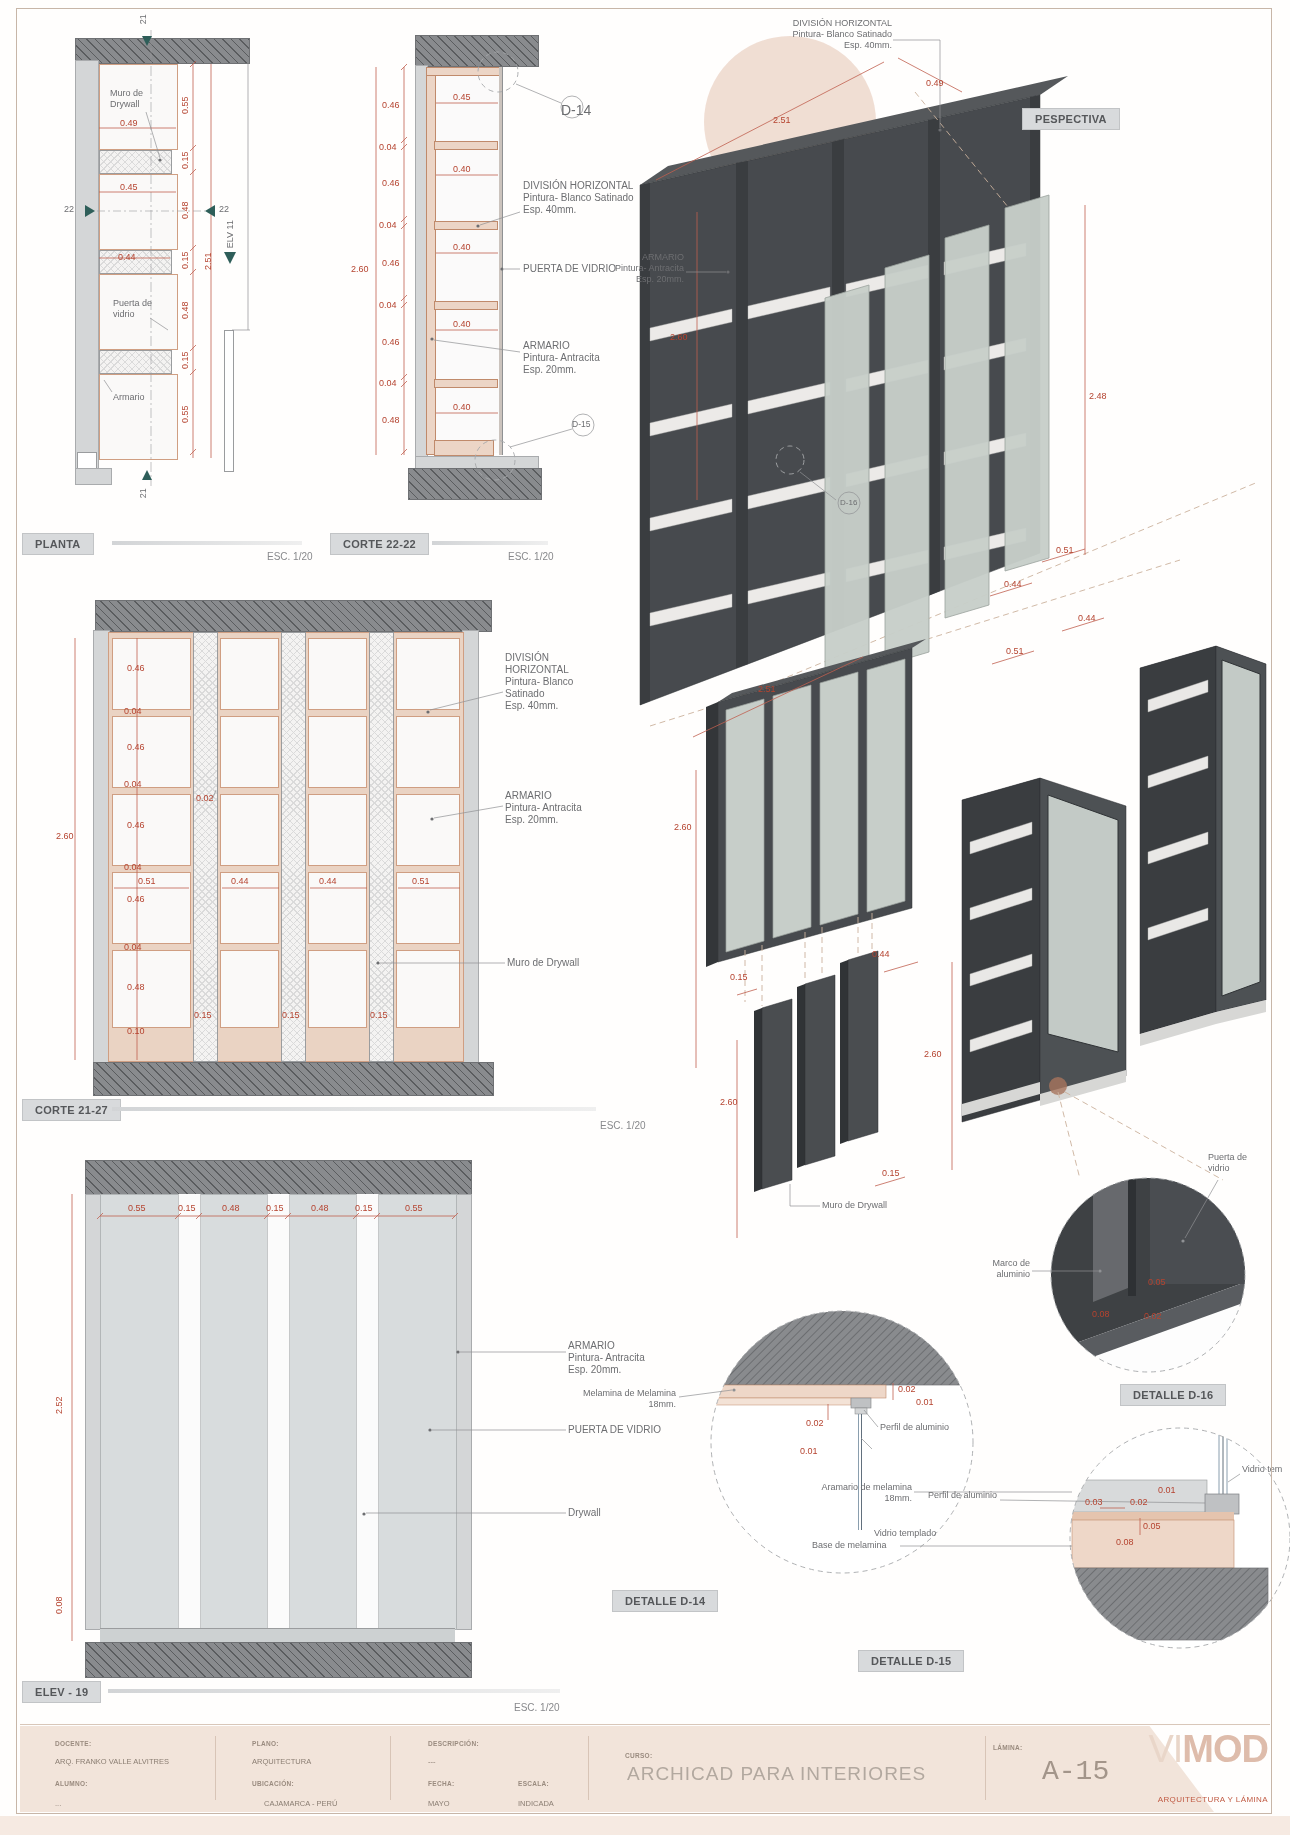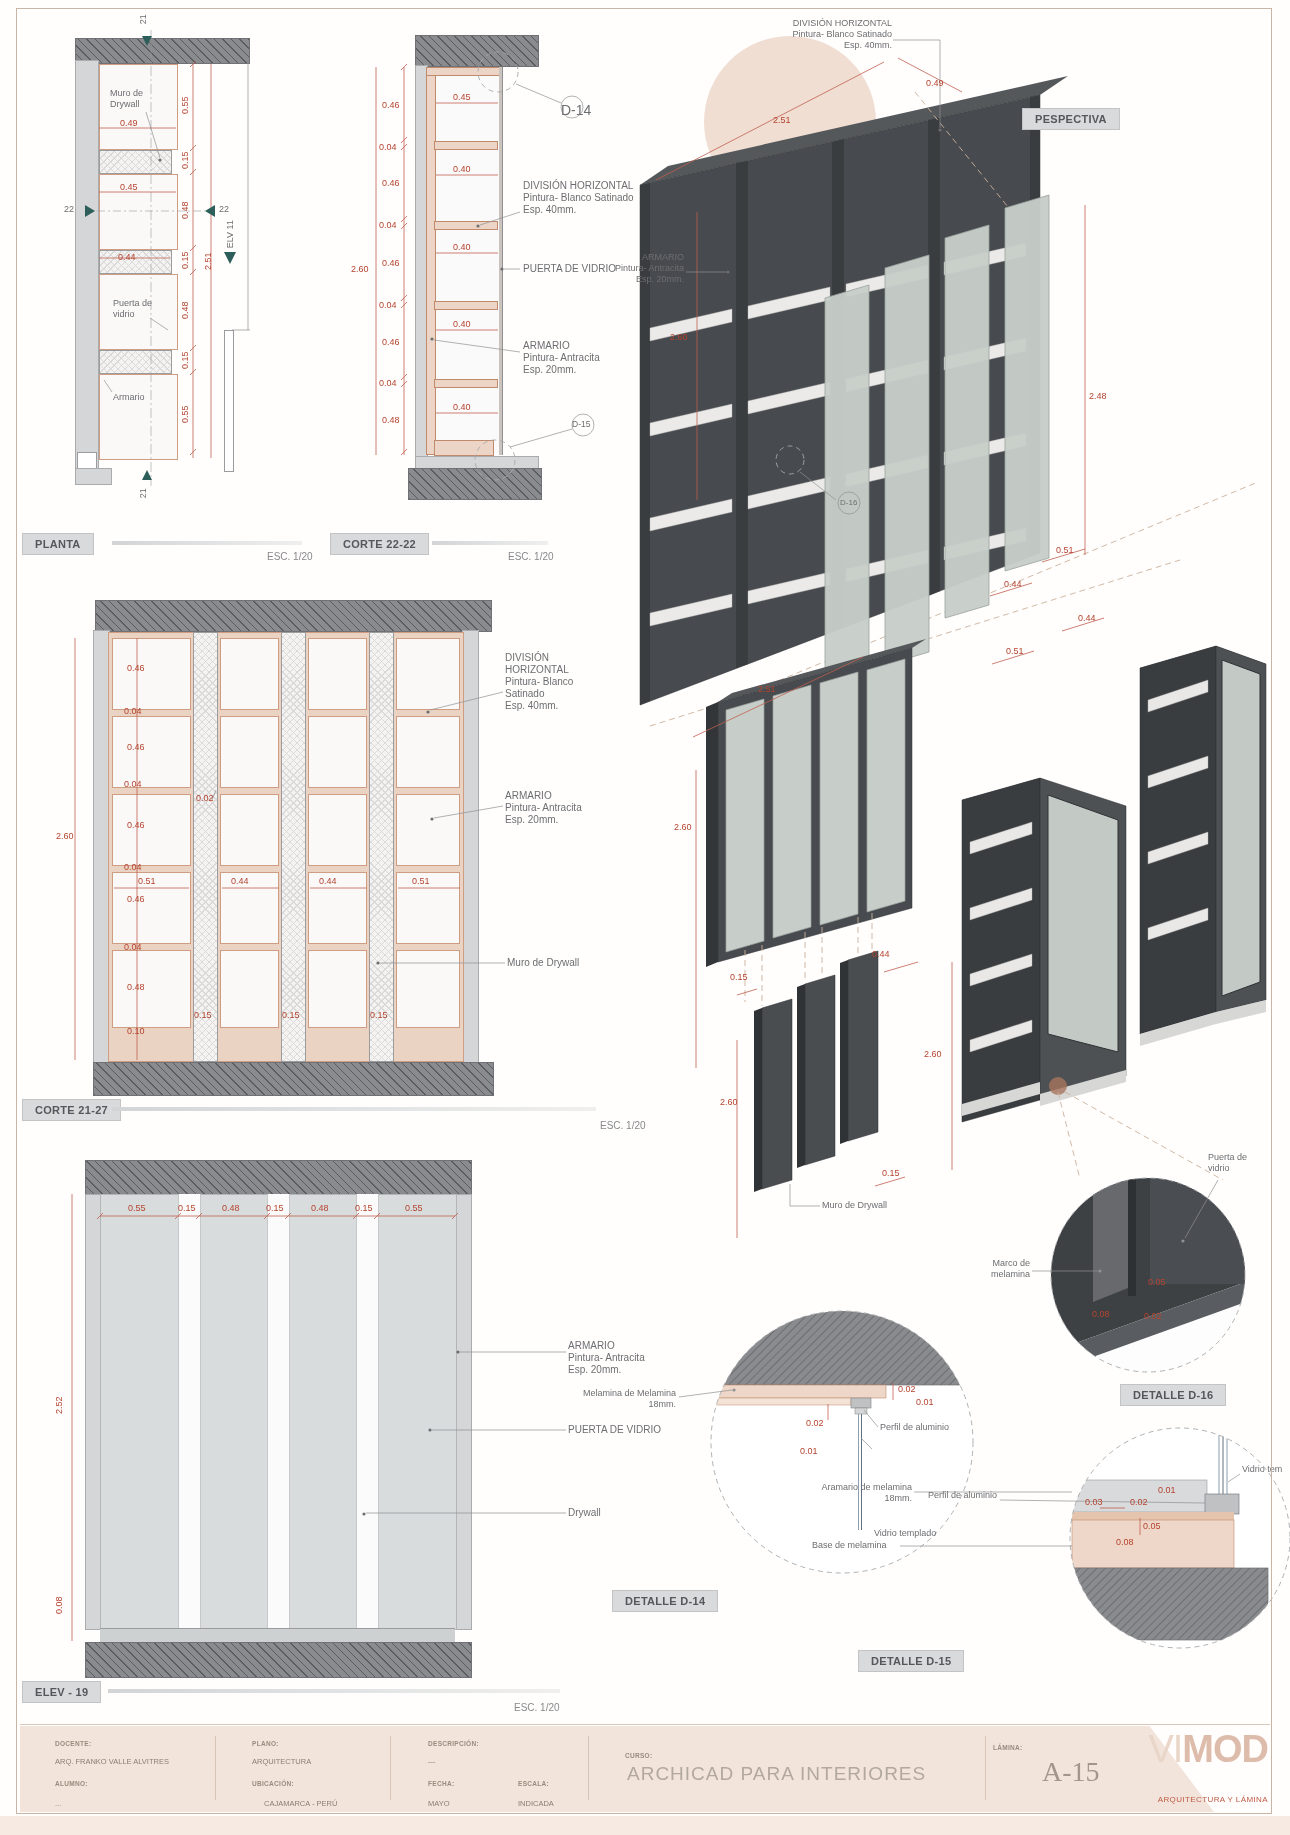--- a/index.html
+++ b/index.html
@@ -536,21 +536,21 @@
   <div class="t red vr" style="left:44px;top:1600px">0.08</div>
   <div class="t gray" style="left:568px;top:1340px">ARMARIO</div>
   <div class="t gray" style="left:568px;top:1352px">Pintura- Antracita</div>
   <div class="t gray" style="left:568px;top:1364px">Esp. 20mm.</div>
   <div class="t gray" style="left:568px;top:1424px">PUERTA DE VIDRIO</div>
   <div class="t gray" style="left:568px;top:1507px">Drywall</div>
 
   <div class="t gray g9" style="left:1208px;top:1152px">Puerta de</div>
   <div class="t gray g9" style="left:1208px;top:1163px">vidrio</div>
   <div class="t gray g9 ra" style="left:972px;top:1258px;width:58px">Marco de</div>
-  <div class="t gray g9 ra" style="left:972px;top:1269px;width:58px">melamina</div>
+  <div class="t gray g9 ra" style="left:972px;top:1269px;width:58px">aluminio</div>
   <div class="t red" style="left:1148px;top:1277px">0.05</div>
   <div class="t red" style="left:1092px;top:1309px">0.08</div>
   <div class="t red" style="left:1144px;top:1311px">0.02</div>
 
   <div class="t gray g9 ra" style="left:576px;top:1388px;width:100px">Melamina de Melamina</div>
   <div class="t gray g9 ra" style="left:576px;top:1399px;width:100px">18mm.</div>
   <div class="t red" style="left:898px;top:1384px">0.02</div>
   <div class="t red" style="left:916px;top:1397px">0.01</div>
   <div class="t red" style="left:806px;top:1418px">0.02</div>
   <div class="t red" style="left:800px;top:1446px">0.01</div>
@@ -595,19 +595,19 @@
   <div class="tv" style="left:264px;top:1799px">CAJAMARCA - PERÚ</div>
   <div class="tl" style="left:428px;top:1740px">DESCRIPCIÓN:</div>
   <div class="tv" style="left:428px;top:1757px">---</div>
   <div class="tl" style="left:428px;top:1780px">FECHA:</div>
   <div class="tv" style="left:428px;top:1799px">MAYO</div>
   <div class="tl" style="left:518px;top:1780px">ESCALA:</div>
   <div class="tv" style="left:518px;top:1799px">INDICADA</div>
   <div class="tl" style="left:625px;top:1752px">CURSO:</div>
   <div class="t" style="left:627px;top:1763px;font-size:19px;color:#b2a89f;letter-spacing:1px">ARCHICAD PARA INTERIORES</div>
   <div class="tl" style="left:993px;top:1744px">LÁMINA:</div>
-  <div class="t" style="left:1042px;top:1756px;font-family:Liberation Serif, serif;font-size:28px;color:#a3958a">A-15</div>
+  <div class="t" style="left:1042px;top:1756px;font-family:Liberation Mono, monospace;font-size:28px;color:#a3958a">A-15</div>
   <div class="t ra" style="left:1125px;top:1730px;width:143px;font-size:38px;line-height:1;letter-spacing:-1px"><span style="color:#e9d6c9;font-weight:400">VI</span><span style="color:#debcab;font-weight:800">MOD</span></div>
   <div class="t ra" style="left:1125px;top:1795px;width:143px;font-size:8px;color:#c05a43;letter-spacing:.4px">ARQUITECTURA Y LÁMINA</div>
 
   <div class="frame"></div>
   <div class="band"></div>
 </div>
 
 </body></html>

